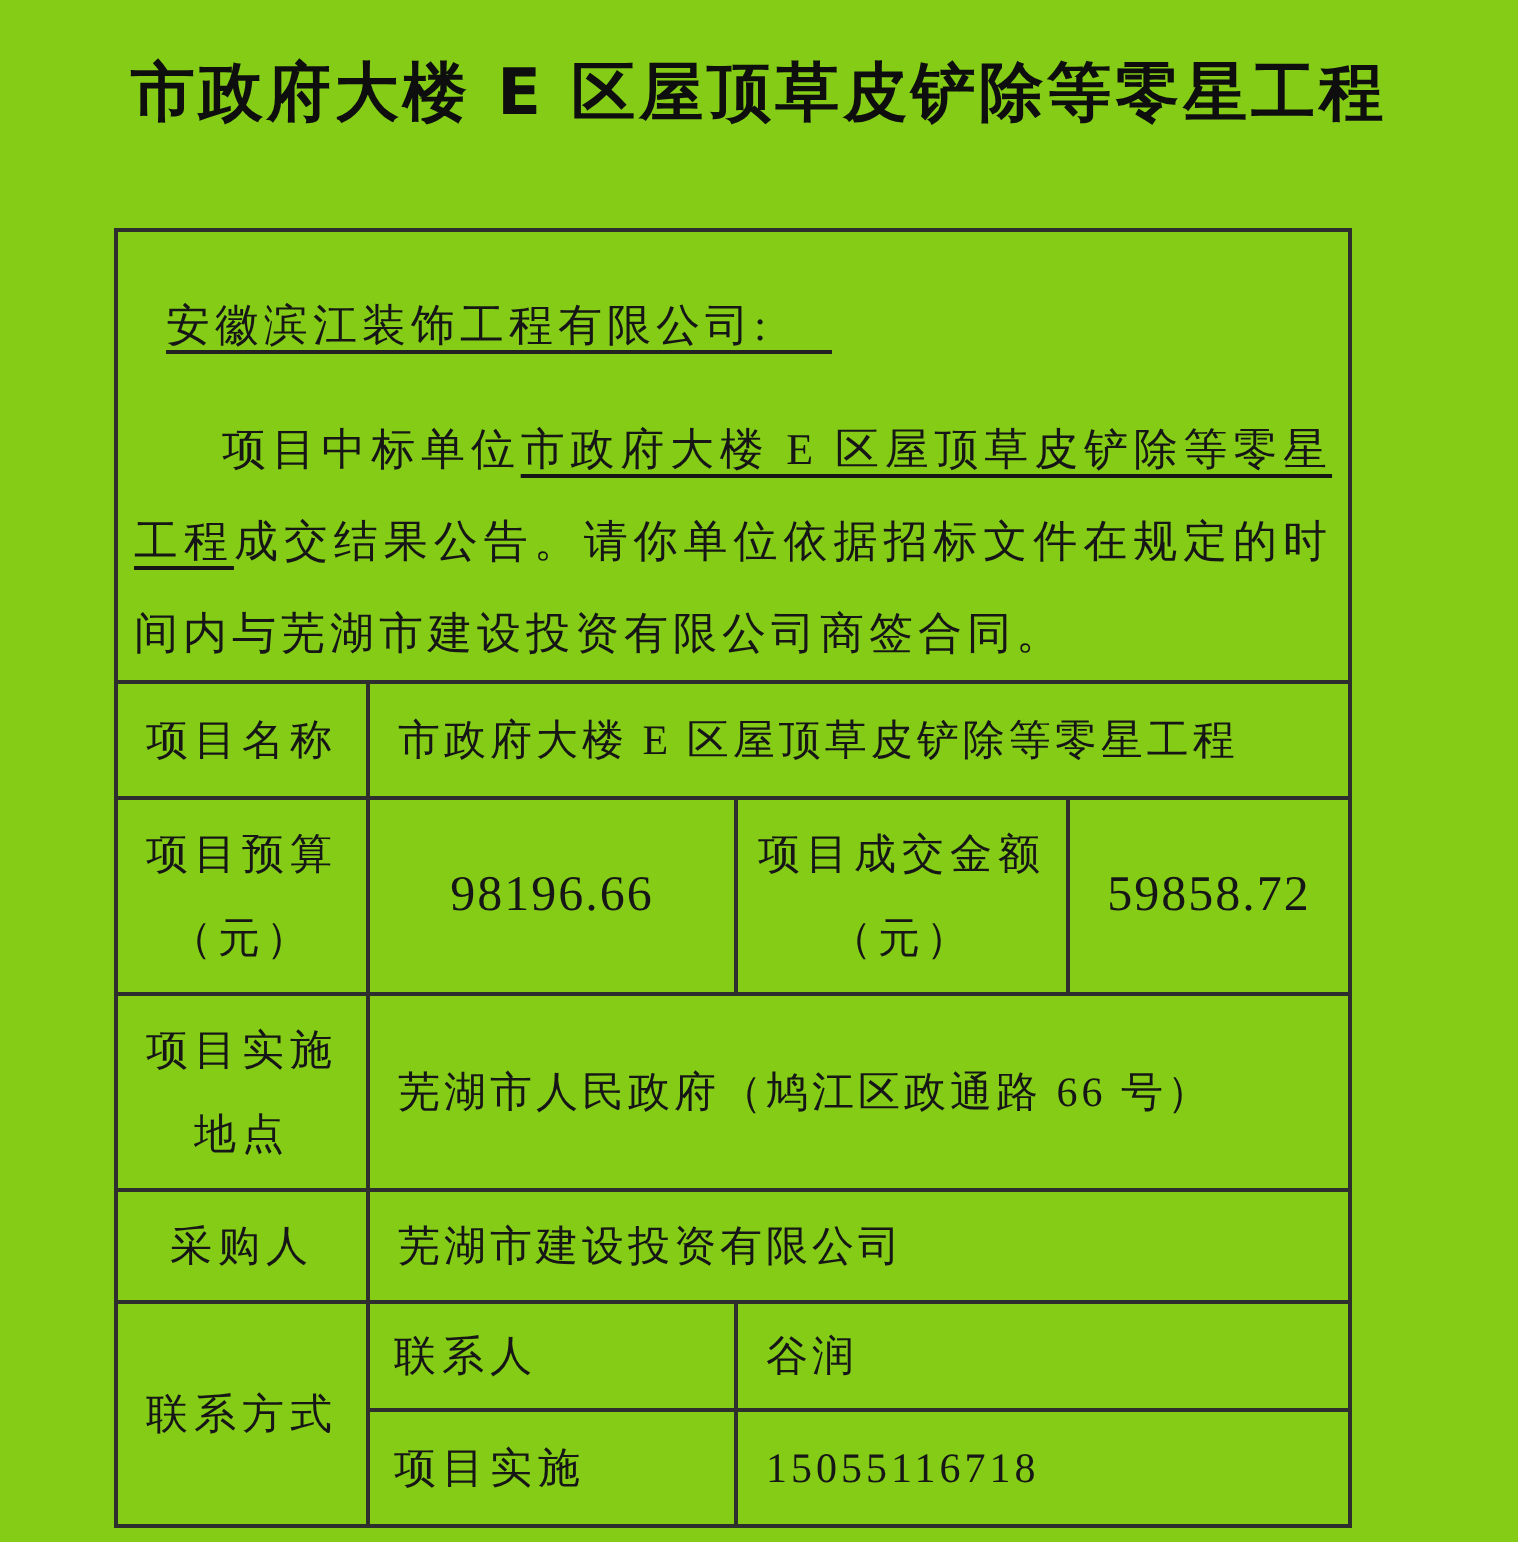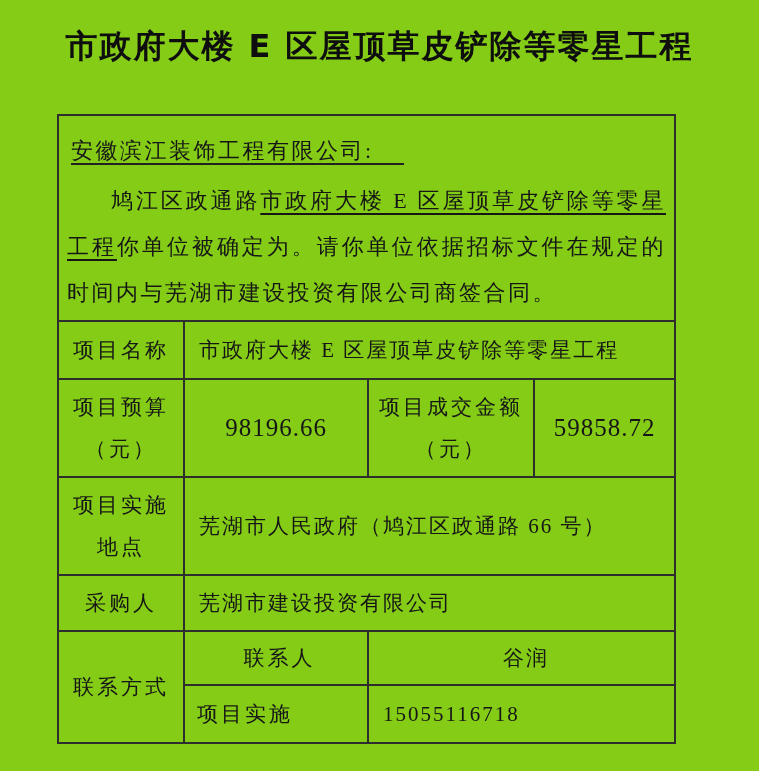--- a/index.html
+++ b/index.html
@@ -45,21 +45,21 @@
     vertical-align: middle;
     padding: 5px;
   }
   
   td.notice-cell {
     vertical-align: top;
     padding: 8px 8px 0 8px;
     height: 196px;
   }
   .salutation {
-    margin: 4px;
+    margin: 16px;
     font-size: 22px;
     line-height: 46px;
     letter-spacing: 2.5px;
   }
   .salutation .u-ext {
     border-bottom: 2px solid #222;
     padding-right: 30px;
   }
   .notice-body {
     margin: 0;
@@ -96,21 +96,21 @@
   }
   td.sub-label {
     text-align: left;
     padding-left: 12px;
     letter-spacing: 3px;
   }
   tr.row-name td { height: 46px; }
   tr.row-money td { height: 86px; }
   tr.row-location td { height: 86px; }
   tr.row-purchaser td { height: 44px; }
-  tr.row-contact-1 td { height: 42px; text-align: center; }
+  tr.row-contact-1 td { height: 42px; }
   tr.row-contact-2 td { height: 46px; }
 </style>
 </head>
 <body>
 
 <div class="page">
 
   <h1 class="doc-title">
     <span class="title-line">市政府大楼 E 区屋顶草皮铲除等零星工程</span>
   </h1>
@@ -119,21 +119,21 @@
     <colgroup>
       <col style="width:126px">
       <col style="width:184px">
       <col style="width:166px">
       <col style="width:141px">
     </colgroup>
     <tbody>
       <tr class="row-notice">
         <td class="notice-cell" colspan="4">
           <p class="salutation"><span class="u-ext">安徽滨江装饰工程有限公司:</span></p>
-          <p class="notice-body"><span>鸠江区政通路</span><u>市政府大楼 E 区屋顶草皮铲除等零星工程</u><span>你单位被确定为。请你单位依据招标文件在规定的时间内与芜湖市建设投资有限公司商签合同。</span></p>
+          <p class="notice-body"><span>项目中标单位</span><u>市政府大楼 E 区屋顶草皮铲除等零星工程</u><span>成交结果公告。请你单位依据招标文件在规定的时间内与芜湖市建设投资有限公司商签合同。</span></p>
         </td>
       </tr>
 
       <tr class="row-name">
         <td class="label">项目名称</td>
         <td class="value" colspan="3">市政府大楼 E 区屋顶草皮铲除等零星工程</td>
       </tr>
 
       <tr class="row-money">
         <td class="label">

